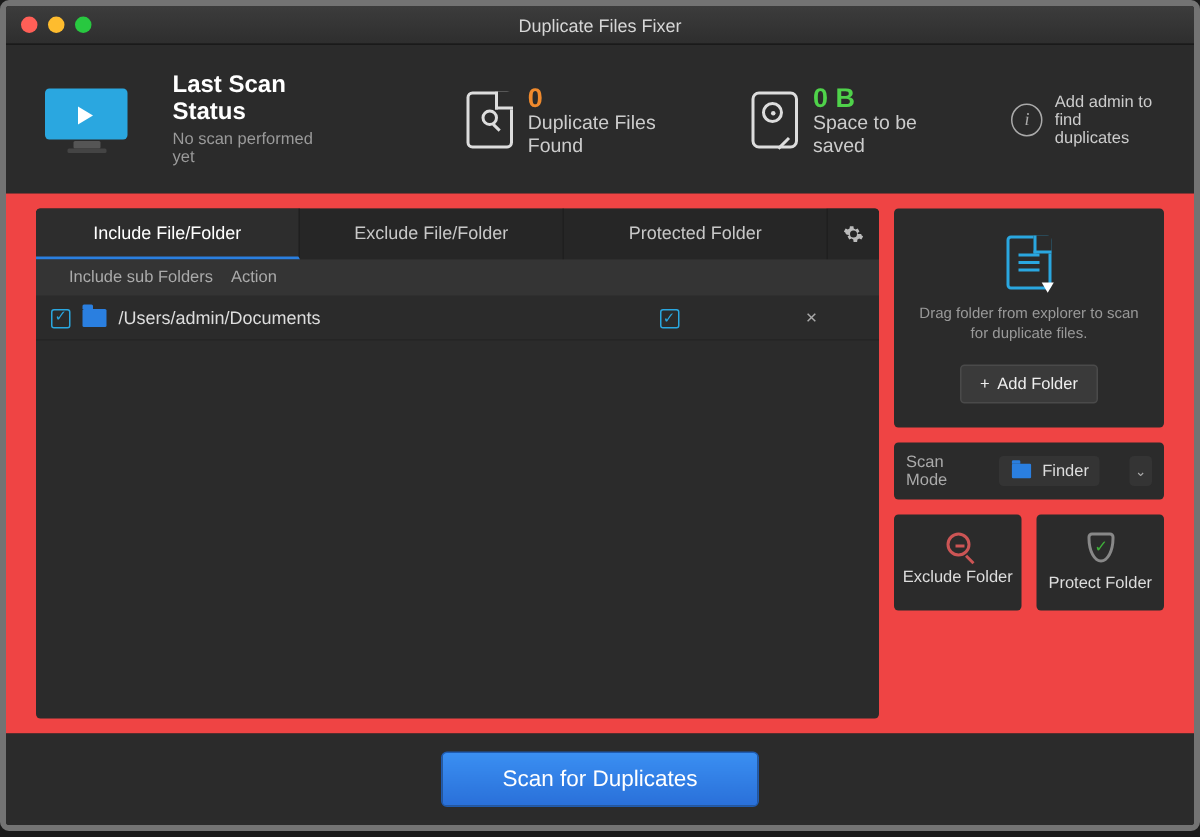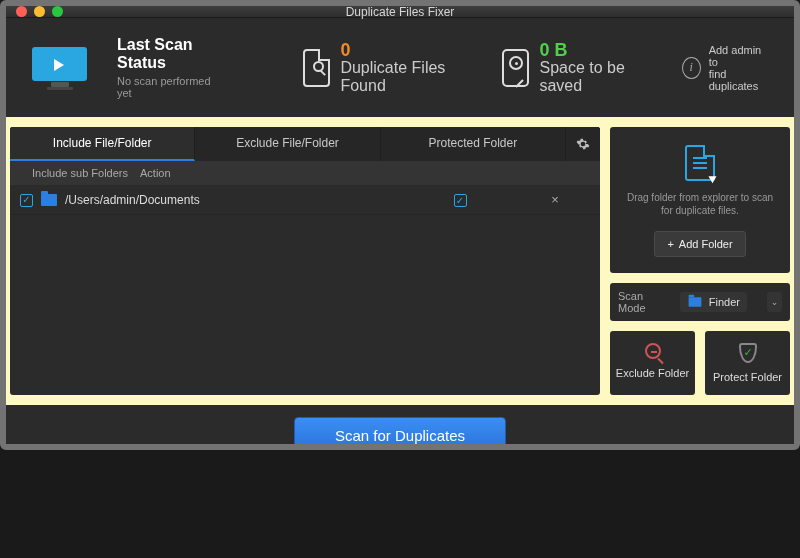--- a/index.html
+++ b/index.html
@@ -1,17 +1,17 @@
 <!DOCTYPE html>
 <html><head>
 <meta charset="utf-8">
 <style>
   * { box-sizing: border-box; margin: 0; padding: 0; font-family: -apple-system, "Helvetica Neue", Arial, sans-serif; }
   body { background: #1a1a1a; width: 800px; height: 558px; overflow: hidden; }
-  .window { width: 800px; height: 450px; background: #1f1f1f; border-radius: 6px; overflow: hidden; display: flex; flex-direction: column; border:6px solid #737373; }
+  .window { width: 800px; height: 554px; background: #1f1f1f; border-radius: 6px; overflow: hidden; display: flex; flex-direction: column; border:4px solid #737373; }
   .titlebar { height: 26px; background: linear-gradient(#3c3c3c,#2e2e2e); display: flex; align-items: center; position: relative; border-bottom:1px solid #1a1a1a; }
   .traffic { display:flex; gap:7px; padding-left:10px; }
   .dot { width:11px; height:11px; border-radius:50%; }
   .dot.red { background:#ff5f57; } .dot.yellow{background:#febc2e;} .dot.green{background:#28c840;}
   .title { position:absolute; left:0; right:0; text-align:center; color:#d6d6d6; font-size:12px; }
   .header { background:#2b2b2b; padding:18px 26px; display:flex; align-items:center; gap:30px; }
   .monitor-icon { width:55px; height:42px; position:relative; }
   .monitor-icon .screen { width:55px; height:34px; background:#2aa7e0; border-radius:3px; position:relative; }
   .monitor-icon .screen::after { content:""; position:absolute; left:22px; top:12px; width:0;height:0;border-left:10px solid #fff;border-top:6px solid transparent;border-bottom:6px solid transparent;}
   .monitor-icon .stand { width:18px; height:5px; background:#555; margin:1px auto 0; border-radius:1px;}
@@ -26,25 +26,25 @@
   .stat .iconbox .mag { position:absolute; left:8px; top:10px; width:11px; height:11px; border:2px solid #ddd; border-radius:50%; }
   .stat .iconbox .mag::after { content:""; position:absolute; right:-4px; bottom:-4px; width:6px; height:2px; background:#ddd; transform:rotate(45deg);}
   .stat .iconbox.disk { border-radius:5px; }
   .stat .iconbox.disk .c1 { position:absolute; left:5px; top:5px; width:14px;height:14px;border:2px solid #ddd;border-radius:50%; }
   .stat .iconbox.disk .c1::after { content:""; position:absolute; left:4px; top:4px; width:3px;height:3px;background:#ddd;border-radius:50%; }
   .stat .iconbox.disk .arm { position:absolute; right:4px; bottom:4px; width:10px; height:2px; background:#ddd; transform:rotate(-45deg); transform-origin:right; }
   .stat .vals { display:flex; flex-direction:column; }
   .stat .num { font-size:18px; font-weight:700; line-height:18px; }
   .stat .num.orange { color:#f08a2d; }
   .stat .num.green { color:#4fd24a; }
-  .stat .lab { font-size:16px; color:#ccc; }
+  .stat .lab { font-size:13px; color:#ccc; }
   .info-btn { display:flex; align-items:center; gap:8px; margin-left:auto; }
   .info-btn .circ { width:22px;height:22px;border:1.5px solid #aaa;border-radius:50%;color:#aaa;font-size:12px;display:flex;align-items:center;justify-content:center; font-style:italic; font-family:Georgia,serif;}
   .info-btn .txt { font-size:11px; color:#ccc; line-height:12px; }
-  .body { flex:1; display:flex; gap:10px; padding:10px 4px; background:#fef9c3; }
+  .body { flex:1; display:flex; gap:10px; padding:10px 20px; background:#ef4444; }
   .left { flex:1; display:flex; flex-direction:column; background:#2b2b2b; border-radius:3px; overflow:hidden;}
   .tabs { display:flex; background:#262626; }
   .tab { flex:1; text-align:center; padding:9px 0; font-size:12px; color:#c8c8c8; cursor:pointer; border-right:1px solid #1f1f1f; }
   .tab.active { color:#fff; border-bottom:2px solid #2a7fe0; background:#2d2d2d; }
   .gear-cell { width:34px; display:flex;align-items:center;justify-content:center; background:#262626; cursor:pointer;}
   .gear-cell svg { width:14px; height:14px; fill:#bbb; }
   .colhead { display:flex; background:#343434; color:#aaa; font-size:11px; padding:6px 10px; }
   .colhead .c1 { flex:1; }
   .colhead .c2 { width:120px; text-align:center; }
   .colhead .c3 { width:70px; text-align:left; }

